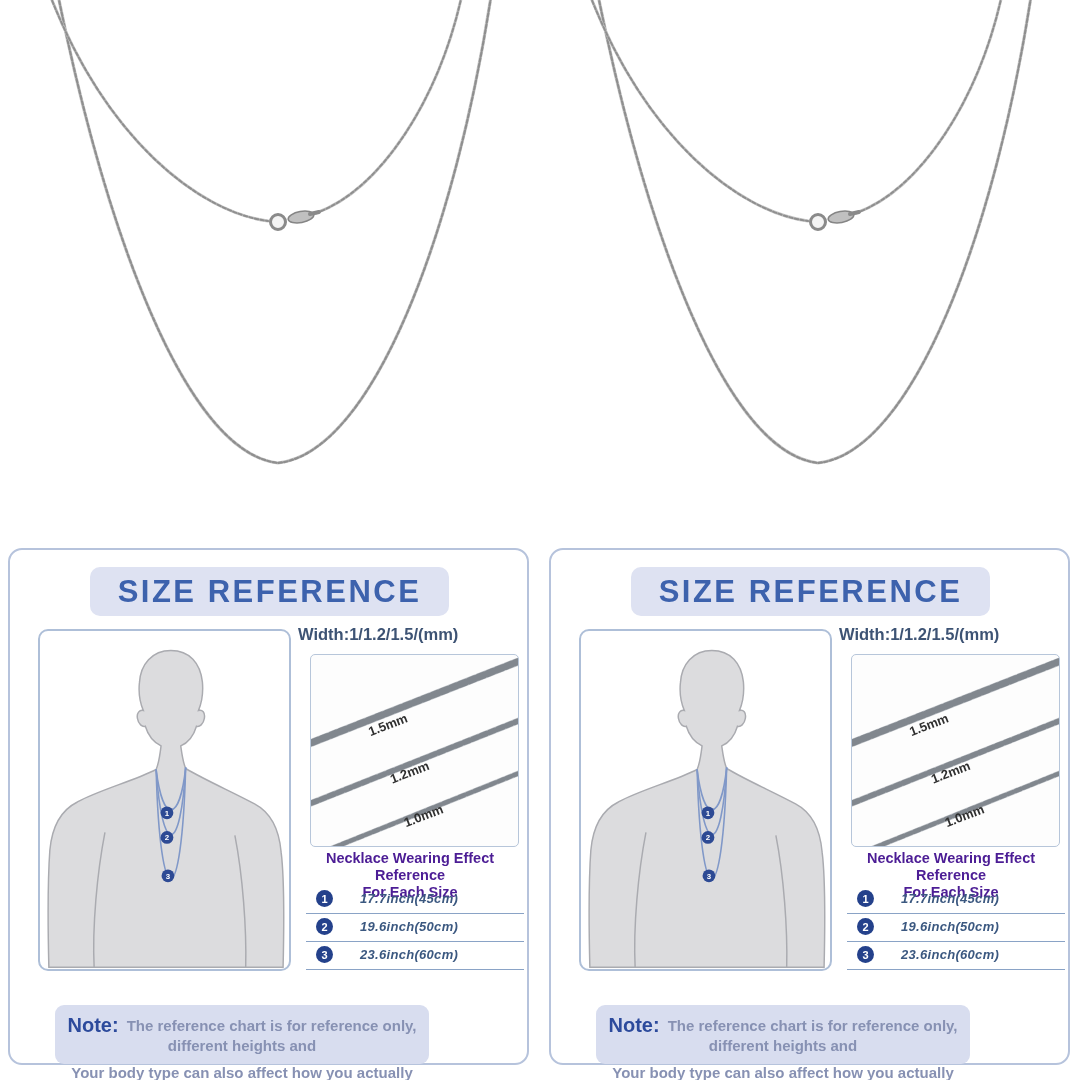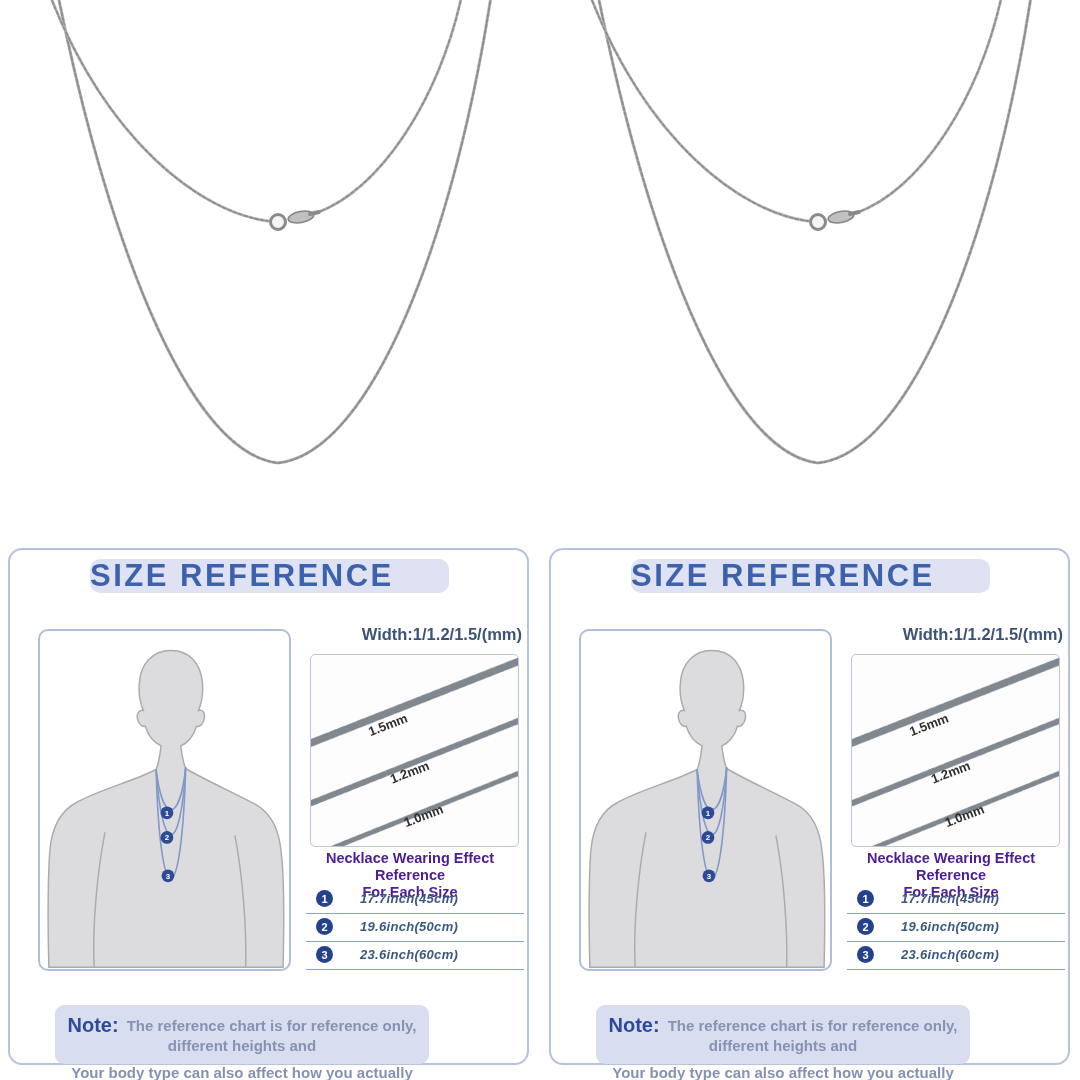--- a/index.html
+++ b/index.html
@@ -15,37 +15,37 @@
 
   .panel{
     position:absolute;top:548px;width:521px;height:517px;
     background:#ffffff;border:2px solid #b6c3dc;border-radius:14px;
     box-sizing:border-box;
   }
   #panel-left{left:8px;}
   #panel-right{left:549px;}
 
   .title-band{
-    position:absolute;left:80px;top:9px;width:359px;height:34px;
+    position:absolute;left:80px;top:17px;width:359px;height:49px;
     background:#dee2f2;border-radius:10px;
-    display:flex;align-items:center;
+    display:flex;align-items:center;justify-content:center;
   }
   .title-text{
     font-size:31px;font-weight:bold;color:#3d62ad;letter-spacing:2.5px;
   }
 
   .sil-box{
     position:absolute;left:28px;top:79px;width:253px;height:342px;
     border:2px solid #aebfd8;border-radius:10px;box-sizing:border-box;
     overflow:hidden;background:#fff;
   }
   .sil-box svg{width:100%;height:100%;display:block;}
 
   .width-label{
-    position:absolute;left:288px;top:75px;width:224px;text-align:right;
+    position:absolute;left:288px;top:75px;width:224px;text-align:left;
     font-size:16.5px;font-weight:bold;color:#3d5374;
   }
 
   .chain-box{
     position:absolute;left:300px;top:104px;width:209px;height:193px;
     border:1.5px solid #b7c6da;border-radius:5px;box-sizing:border-box;
     overflow:hidden;background:#fdfdfd;
   }
   .chain-box svg{width:100%;height:100%;display:block;}
 

